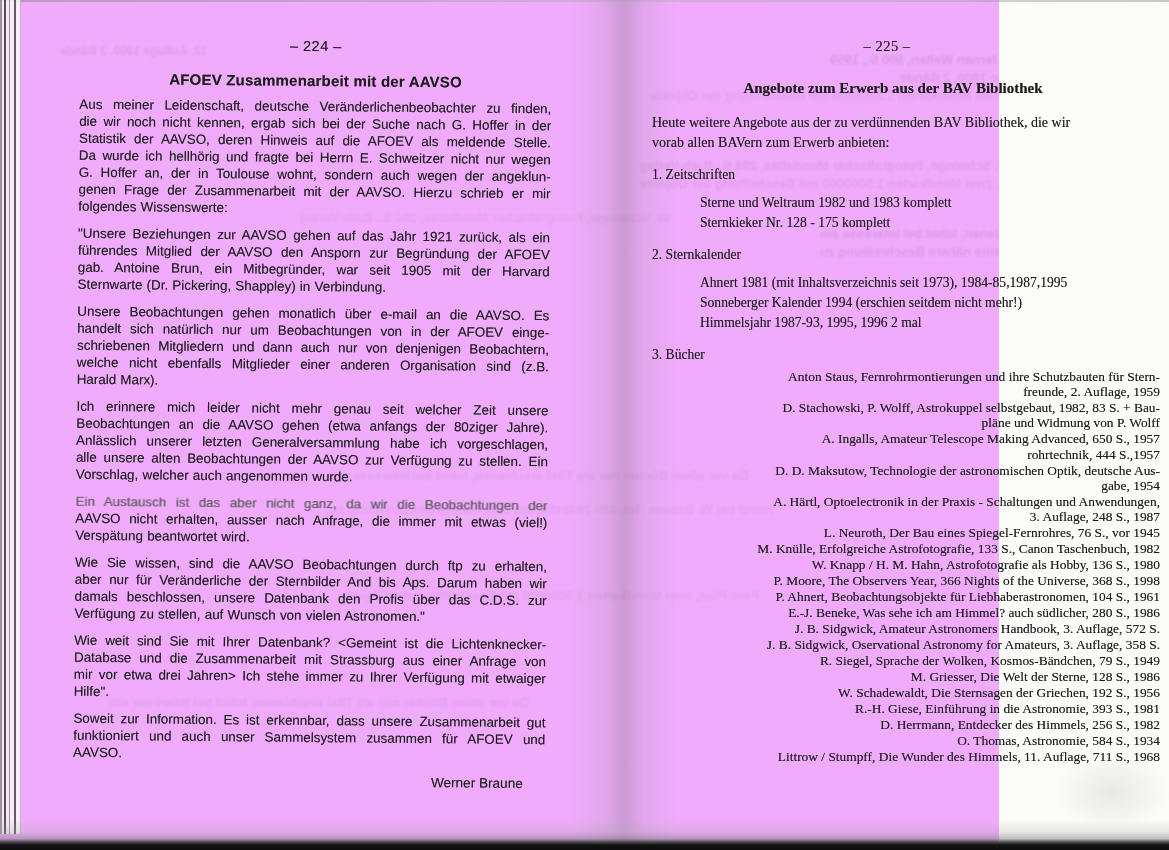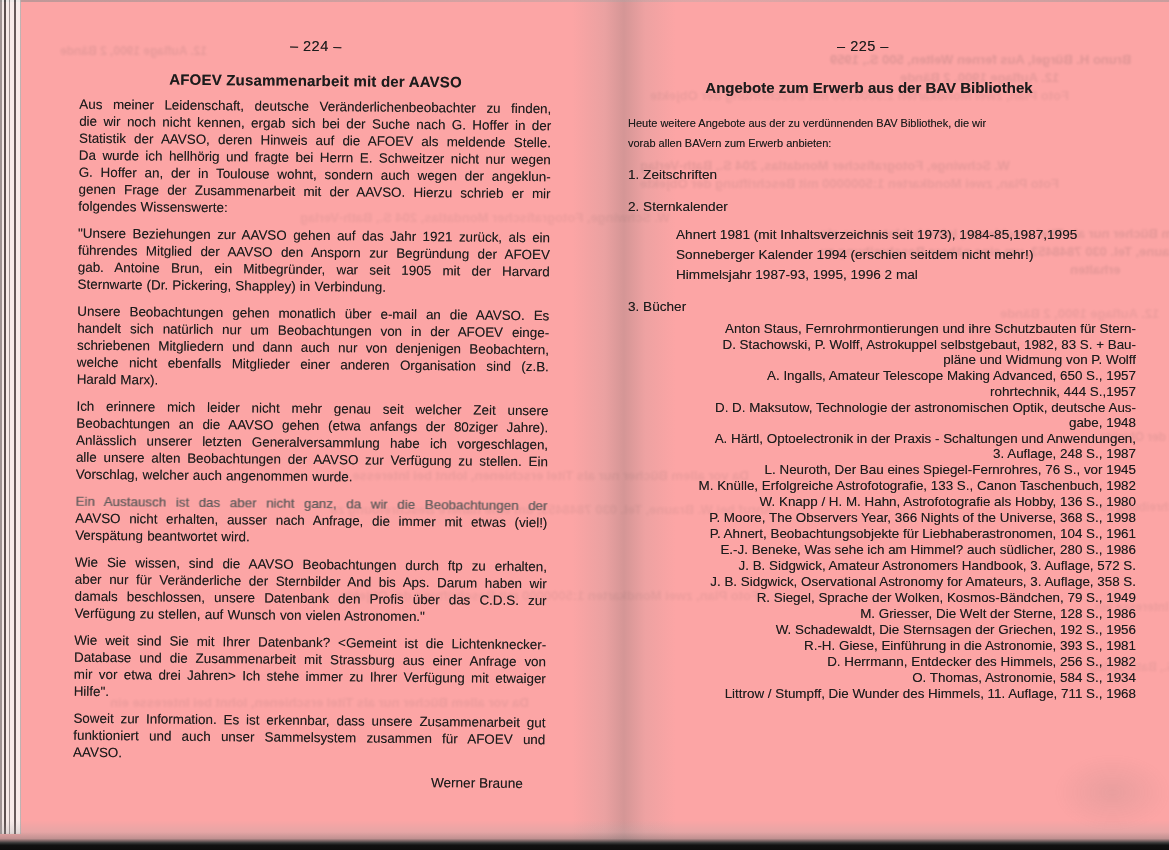--- a/index.html
+++ b/index.html
@@ -2,21 +2,21 @@
 <html><head>
 <meta charset="utf-8">
 <style>
   html,body { margin:0; padding:0; }
   body {
     width:1169px; height:850px; overflow:hidden;
     background:#fbfbf9;
     font-family:"Liberation Sans","DejaVu Sans",sans-serif;
     color:#1c1c1c;
   }
-  .scan { position:relative; width:1169px; height:850px; background:#fca5a5; }
+  .scan { position:relative; width:999px; height:850px; background:#f0abfc; }
 
   
   .edge-top { position:absolute; top:0; left:0; width:1169px; height:2px;
     background:linear-gradient(to right, rgba(140,140,140,.55), rgba(170,170,170,.35) 60%, rgba(150,150,150,.5)); z-index:3; }
   .edge-left { position:absolute; top:0; left:0; width:28px; height:834px; z-index:3;
     background:linear-gradient(to right,
       #8f8f8f 0 2px, #f4f4f2 2px 4px, #3f3f3f 4px 6px, #f6f6f4 6px 9px,
       #8a8a8a 9px 10px, #f7f7f5 10px 14px, #4c4c4c 14px 16px, #f8f8f6 16px 20px,
       #b5b5b5 20px 21px, rgba(251,251,249,0) 21px 28px);
     opacity:.85; }
@@ -32,36 +32,36 @@
 
   
   #bleed-layer { position:absolute; inset:0; overflow:hidden; z-index:1; }
   .bleed { position:absolute; white-space:nowrap; transform:scaleX(-1);
     color:#3a3a3a; filter:blur(1.1px); font-weight:bold; }
 
   
   .page { position:absolute; top:38px; z-index:2;
     text-shadow:0 0 .45px rgba(25,25,25,.5); }
   .page-left { left:80px; width:472px; transform:rotate(.55deg); transform-origin:50% 0; }
-  .page-right { left:628px; width:508px; }
+  .page-right { left:652px; width:508px;font-family:Liberation Serif, serif; }
 
   .pagenum { text-align:center; font-size:14.5px; line-height:17px; letter-spacing:.5px; }
   .page-right .pagenum { width:470px; }
   .title { font-weight:bold; font-size:15px; line-height:18px; text-align:center; }
   .page-left .title { margin-top:17px; letter-spacing:.2px; }
   .page-right .title { margin-top:24px; width:482px; }
 
   #left-paras { margin-top:8px; font-size:13.4px; line-height:17px; word-spacing:.5px; }
   .para { margin-bottom:10px; }
   .bline { text-align:justify; text-align-last:justify; }
   .bline.last { text-align-last:left; }
   .bline.faded { color:#5e5e5e; filter:blur(.25px); }
   .signature { text-align:right; padding-right:22px; font-size:13.6px; line-height:17px; margin-top:3px; }
 
-  .intro { margin-top:16px; font-size:11px; line-height:20px; }
+  .intro { margin-top:16px; font-size:14px; line-height:20px; }
   .sec-head { margin-top:12px; font-size:13.6px; line-height:20px; }
   .sec-items { margin-top:8px; font-size:13.6px; line-height:20px; }
   .sec-item { padding-left:48px; }
   #book-list { margin-top:4px; font-size:13.4px; line-height:15px;text-align:right; }
   .book { margin-bottom:1px; }
   .book-line { white-space:nowrap; }
 </style>
 </head>
 <body>
 
@@ -154,45 +154,50 @@
 
   <div class="page page-right">
     <div class="pagenum">– 225 –</div>
     <div class="title">Angebote zum Erwerb aus der BAV Bibliothek</div>
     <div class="intro" id="right-intro">
         <div class="intro-line">Heute weitere Angebote aus der zu verdünnenden BAV Bibliothek, die wir</div>
         <div class="intro-line">vorab allen BAVern zum Erwerb anbieten:</div>
       </div>
     <div id="right-sections">
         <div class="sec-head">1. Zeitschriften</div>
+        <div class="sec-items">
+          <div class="sec-item">Sterne und Weltraum 1982 und 1983 komplett</div>
+          <div class="sec-item">Sternkieker Nr. 128 - 175 komplett</div>
+        </div>
         <div class="sec-head">2. Sternkalender</div>
         <div class="sec-items">
           <div class="sec-item">Ahnert 1981 (mit Inhaltsverzeichnis seit 1973), 1984-85,1987,1995</div>
           <div class="sec-item">Sonneberger Kalender 1994 (erschien seitdem nicht mehr!)</div>
           <div class="sec-item">Himmelsjahr 1987-93, 1995, 1996 2 mal</div>
         </div>
         <div class="sec-head">3. Bücher</div>
       </div>
     <div id="book-list">
         <div class="book">
           <div class="book-line">Anton Staus, Fernrohrmontierungen und ihre Schutzbauten für Stern-</div>
+          <div class="book-line" style="margin-left: 75px;">freunde, 2. Auflage, 1959</div>
         </div>
         <div class="book">
           <div class="book-line">D. Stachowski, P. Wolff, Astrokuppel selbstgebaut, 1982, 83 S. + Bau-</div>
           <div class="book-line" style="margin-left: 81px;">pläne und Widmung von P. Wolff</div>
         </div>
         <div class="book">
           <div class="book-line">A. Ingalls, Amateur Telescope Making Advanced, 650 S., 1957</div>
         </div>
         <div class="book">
           <div class="book-line" style="margin-left: 65px;">rohrtechnik, 444 S.,1957</div>
         </div>
         <div class="book">
           <div class="book-line">D. D. Maksutow, Technologie der astronomischen Optik, deutsche Aus-</div>
-          <div class="book-line" style="margin-left: 153px;">gabe, 1948</div>
+          <div class="book-line" style="margin-left: 153px;">gabe, 1954</div>
         </div>
         <div class="book">
           <div class="book-line" style="margin-left: -14px;">A. Härtl, Optoelectronik in der Praxis - Schaltungen und Anwendungen,</div>
           <div class="book-line" style="">3. Auflage, 248 S., 1987</div>
         </div>
         <div class="book">
           <div class="book-line">L. Neuroth, Der Bau eines Spiegel-Fernrohres, 76 S., vor 1945</div>
         </div>
         <div class="book">
           <div class="book-line">M. Knülle, Erfolgreiche Astrofotografie, 133 S., Canon Taschenbuch, 1982</div>

